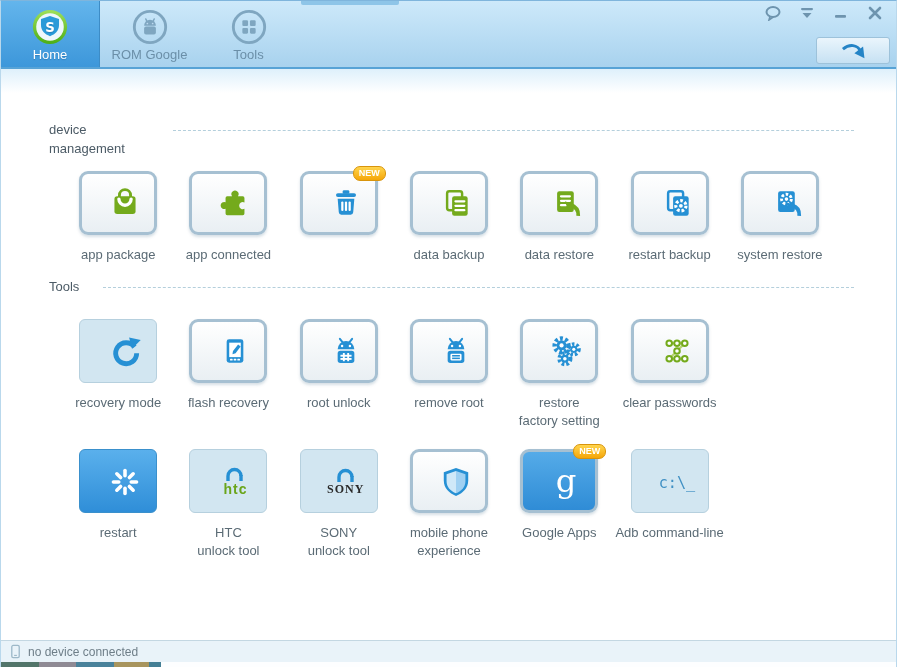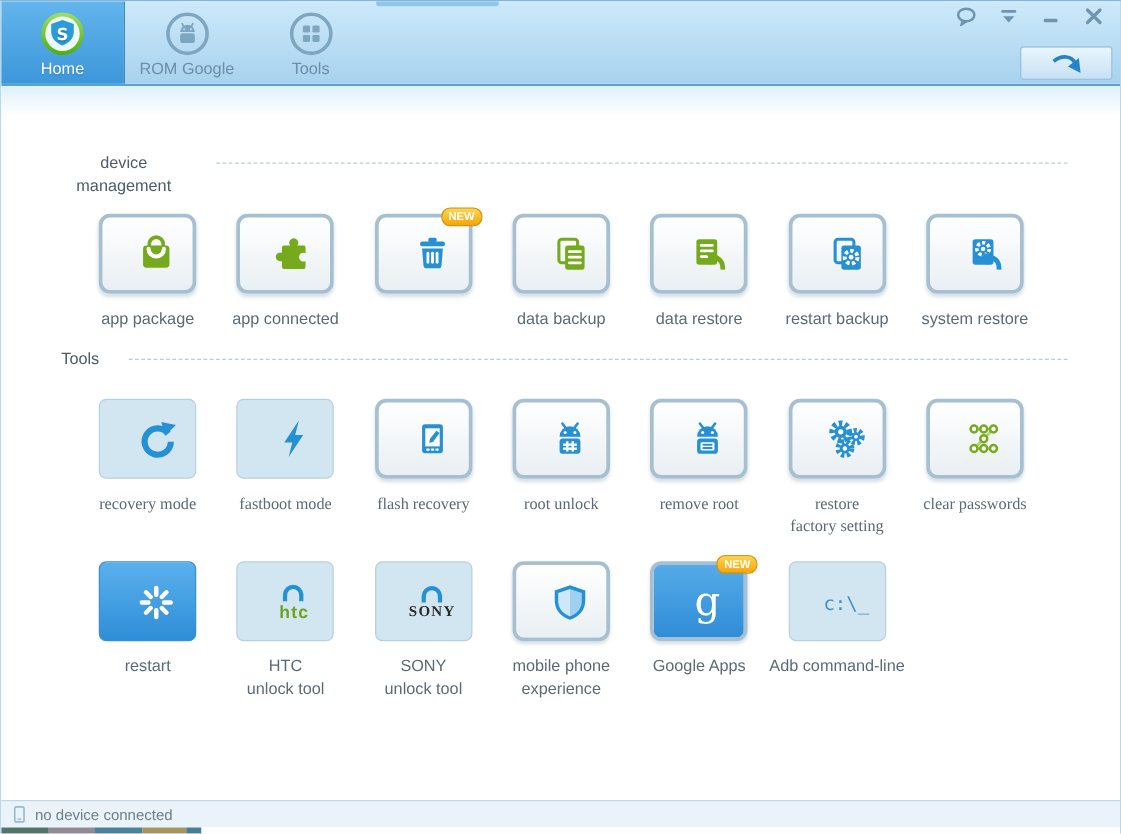--- a/index.html
+++ b/index.html
@@ -24,28 +24,28 @@
   .winbtn{width:22px;height:16px;background:none;border:none;padding:0;color:#6e94ae;cursor:pointer;}
   .winbtn svg{width:100%;height:100%;display:block;}
   .action-button{position:absolute;top:36px;right:6px;width:72px;height:25px;
       background:linear-gradient(#eaf5fc,#c6e1f3);border:1px solid #9dc2da;border-radius:3px;
       color:#2584c6;display:flex;align-items:center;justify-content:center;cursor:pointer;}
   .action-button svg{width:34px;height:22px;}
   .toolbar-sep{height:2px;background:#57a3d6;}
   
   .main{position:relative;background:#fff;height:571px;box-sizing:border-box;}
   .content-fade{height:24px;background:linear-gradient(#def0fb,rgba(255,255,255,0));}
-  .sec-head{display:flex;padding:0 42px 0 48px;text-align:center;}
+  .sec-head{display:flex;padding:0 42px 0 48px;}
   .sec-head.first{margin-top:28px;}
   .sec-head.later{margin-top:14px;}
   .sec-title{font-size:13px;color:#4c5b66;max-width:100px;line-height:1.45;white-space:pre-line;}
   .sec-rule{flex:1;border-top:1px dashed #b4cfdc;margin-top:9px;margin-left:24px;}
   .row{display:grid;grid-template-columns:repeat(7,110.3px);padding-left:62px;}
   .row.r-first{margin-top:10px;}
-  .row.r-mid{margin-top:20px;font-family:Liberation Serif, serif;}
+  .row.r-mid{margin-top:20px;}
   .row.r-last{margin-top:17px;}
   .cell{display:flex;flex-direction:column;align-items:center;}
   .tilebox{height:68px;display:flex;align-items:center;justify-content:center;}
   .tile{position:relative;display:flex;flex-direction:column;align-items:center;justify-content:center;cursor:pointer;padding-left:14px;}
   .tile--bordered{width:58px;height:58px;border:3px solid #a6c0d2;border-radius:9px;
       background:linear-gradient(#ffffff,#e9eff3);box-shadow:0 2px 3px rgba(120,150,170,.3);}
   .tile--bordered-blue{width:58px;height:58px;border:3px solid #a6c0d2;border-radius:9px;
       background:linear-gradient(#55abe8,#2f8cd6);box-shadow:0 2px 3px rgba(120,150,170,.3);}
   .tile--flat{width:62px;height:62px;border:1px solid #b6d0de;border-radius:6px;background:#d2e6f1;}
   .tile--solid{width:62px;height:62px;border:1px solid #3a90cc;border-radius:6px;
@@ -303,34 +303,20 @@
                   <polygon points="21.5,6.5 31.5,8.5 24,16" fill="currentColor"></polygon>
                 </svg>
               </span>
         <span class="brand" hidden=""></span>
       </div>
     </div>
     <div class="tile-label">recovery mode</div>
   </div>
         <div class="cell">
     <div class="tilebox">
-      <div class="tile tile--flat">
-
-        <span class="tile-icon ic-blue">
-                <svg viewBox="0 0 36 36">
-                  <polygon points="21.5,5.5 11.5,20.5 17,20.5 14.5,30.5 24.5,15.5 19,15.5" fill="currentColor"></polygon>
-                </svg>
-              </span>
-        <span class="brand" hidden=""></span>
-      </div>
-    </div>
-    <div class="tile-label">fastboot mode</div>
-  </div>
-        <div class="cell">
-    <div class="tilebox">
       <div class="tile tile--bordered">
 
         <span class="tile-icon ic-blue">
                 <svg viewBox="0 0 36 36">
                   <rect x="10.5" y="7.5" width="15" height="21" rx="2.2" fill="currentColor"></rect>
                   <rect x="12.8" y="10.5" width="10.4" height="13" fill="#fff"></rect>
                   <path d="M20.8 12.2l2.3 1.7-4.6 6.2-2.8.9.5-3z" fill="currentColor"></path>
                   <g fill="#fff">
                     <rect x="13.5" y="25" width="2.4" height="1.6" rx=".5"></rect>
                     <rect x="16.8" y="25" width="2.4" height="1.6" rx=".5"></rect>

